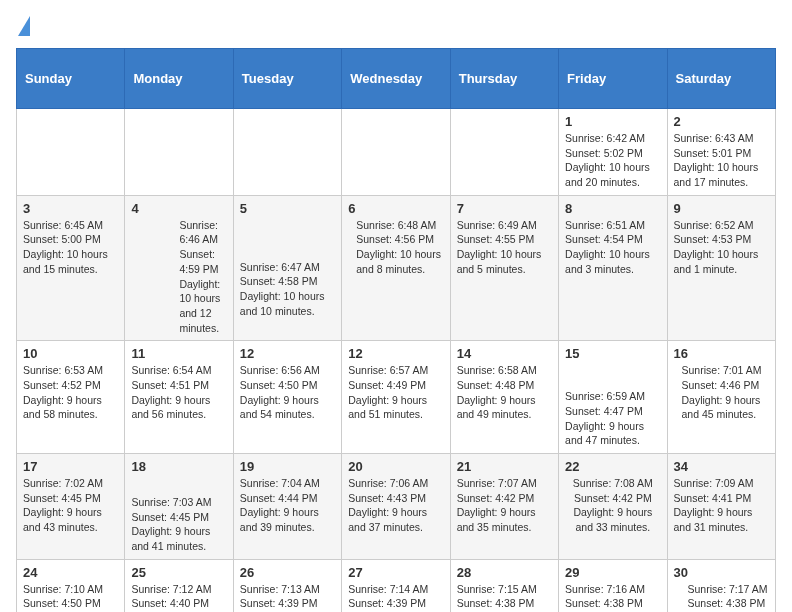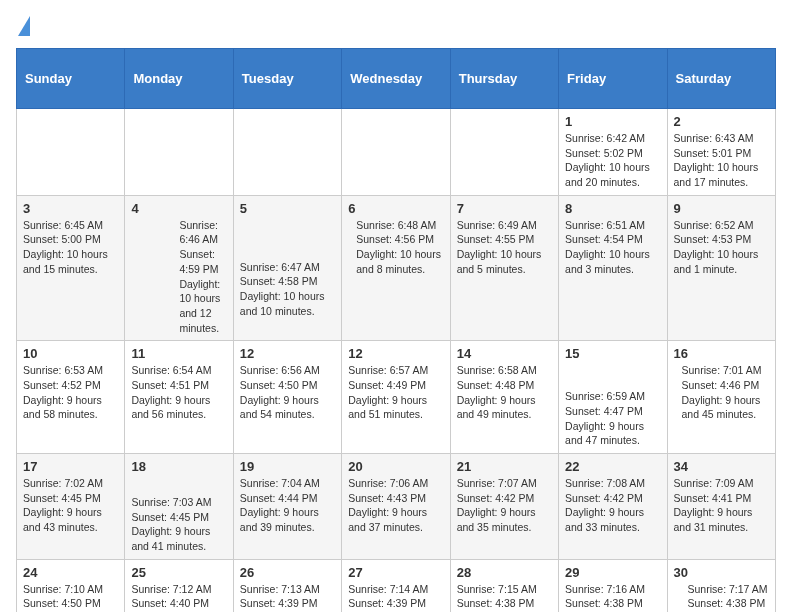--- a/index.html
+++ b/index.html
@@ -262,21 +262,21 @@
 Daylight: 9 hours and 37 minutes.</div>
         </td>
         <td>
           <span class="day-number">21</span>
           <div class="day-info" style="white-space: pre-line;">Sunrise: 7:07 AM
 Sunset: 4:42 PM
 Daylight: 9 hours and 35 minutes.</div>
         </td>
         <td>
           <span class="day-number">22</span>
-          <div class="day-info" style="white-space: pre-line;">Sunrise: 7:08 AM
+          <div class="day-info" style="white-space: pre-line; text-align: center;">Sunrise: 7:08 AM
 Sunset: 4:42 PM
 Daylight: 9 hours and 33 minutes.</div>
         </td>
         <td>
           <span class="day-number">34</span>
           <div class="day-info" style="white-space: pre-line;">Sunrise: 7:09 AM
 Sunset: 4:41 PM
 Daylight: 9 hours and 31 minutes.</div>
         </td>
       </tr>

